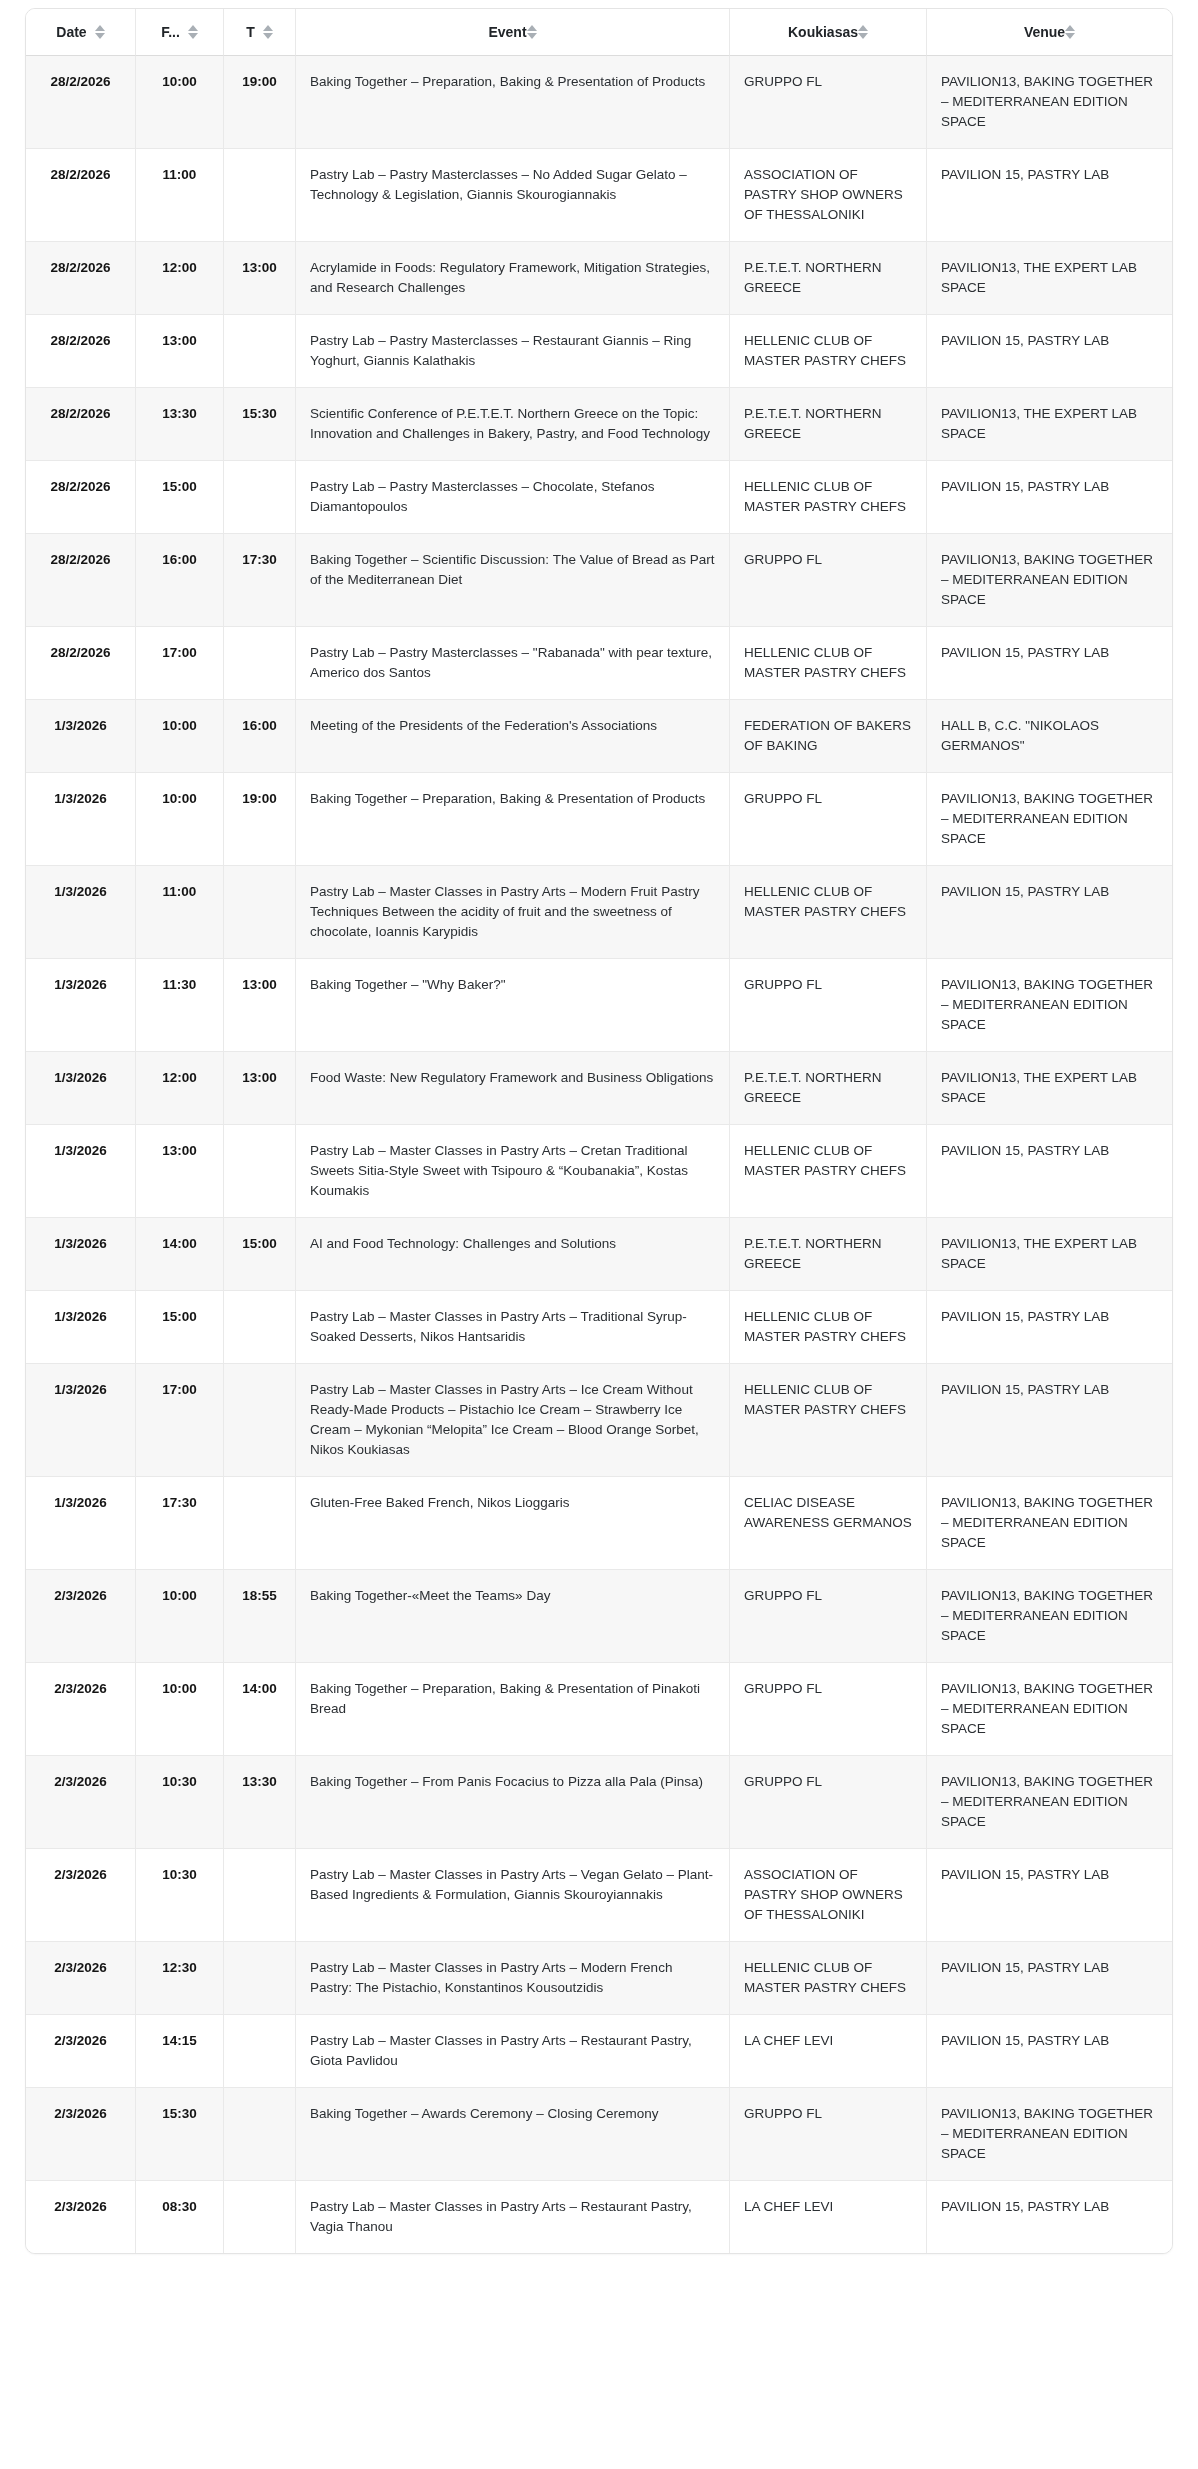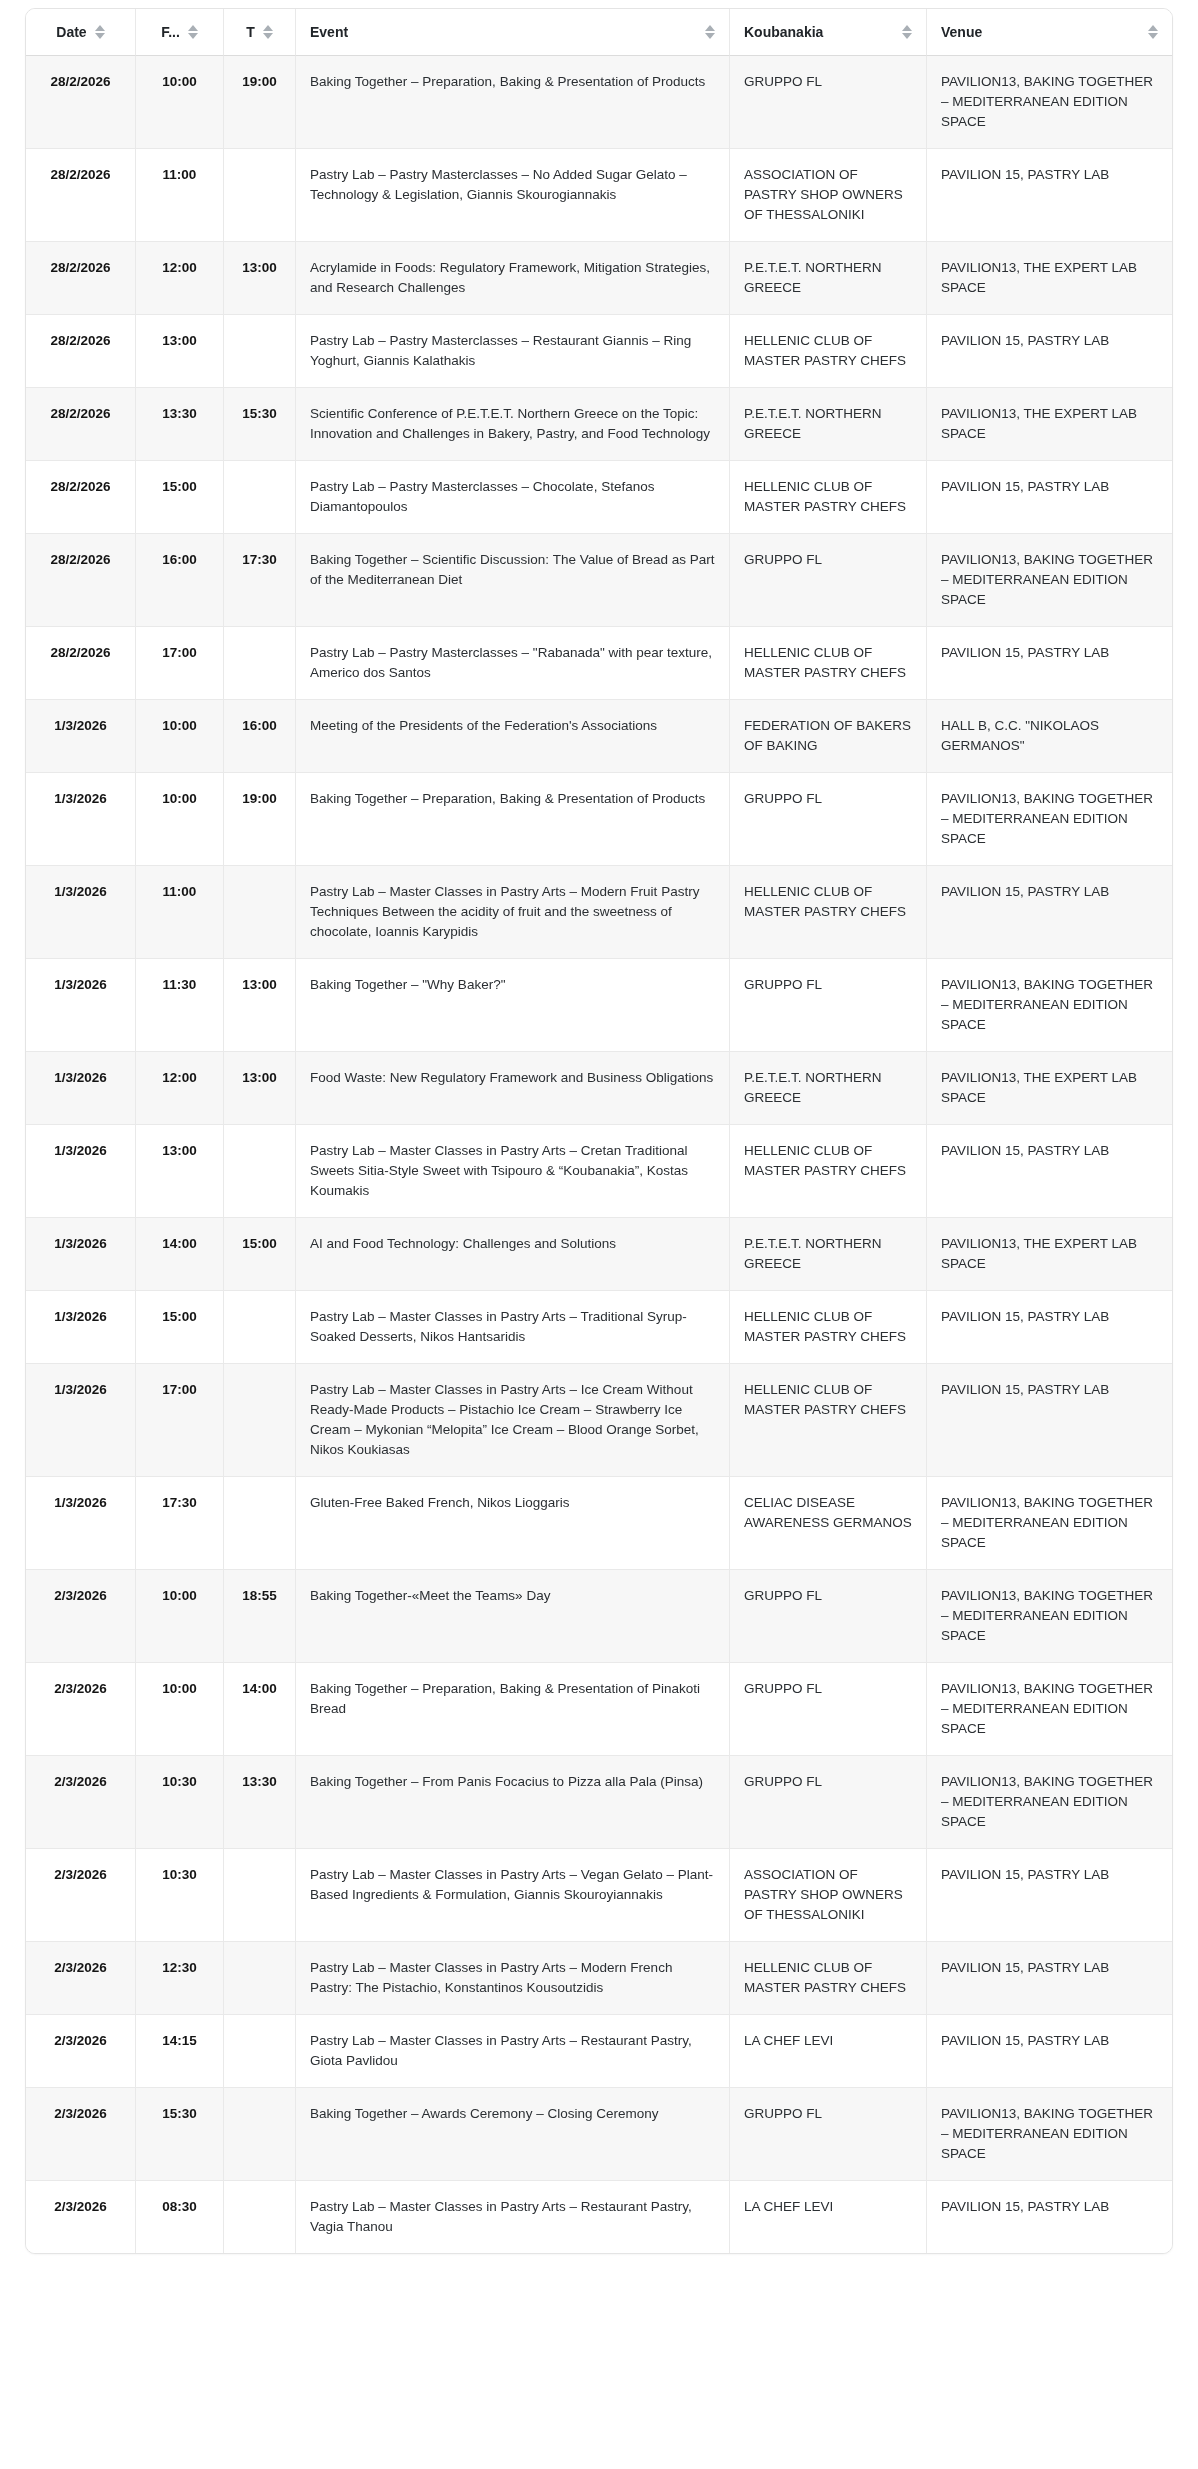--- a/index.html
+++ b/index.html
@@ -50,21 +50,21 @@
     border-bottom:1px solid var(--header-border);
     vertical-align:middle;
     text-align:left;
   }
   th:not(:last-child), td:not(:last-child){
     border-right:1px solid var(--row-border);
   }
   th .th-inner{
     display:flex;
     align-items:center;
-    justify-content:space-between;
+    justify-content:center;
     min-height:18px;
   }
   th.center .th-inner{
     justify-content:center;
     gap:8px;
   }
   .sort-icon{
     display:inline-flex;
     flex-direction:column;
     align-items:center;
@@ -154,21 +154,21 @@
           <span class="th-inner">
             <span>Event</span>
             <span class="sort-icon">
                 <span class="tri-up"></span>
                 <span class="tri-down"></span>
               </span>
           </span>
         </th>
         <th>
           <span class="th-inner">
-            <span>Koubanakia</span>
+            <span>Koukiasas</span>
             <span class="sort-icon">
                 <span class="tri-up"></span>
                 <span class="tri-down"></span>
               </span>
           </span>
         </th>
         <th>
           <span class="th-inner">
             <span>Venue</span>
             <span class="sort-icon">

